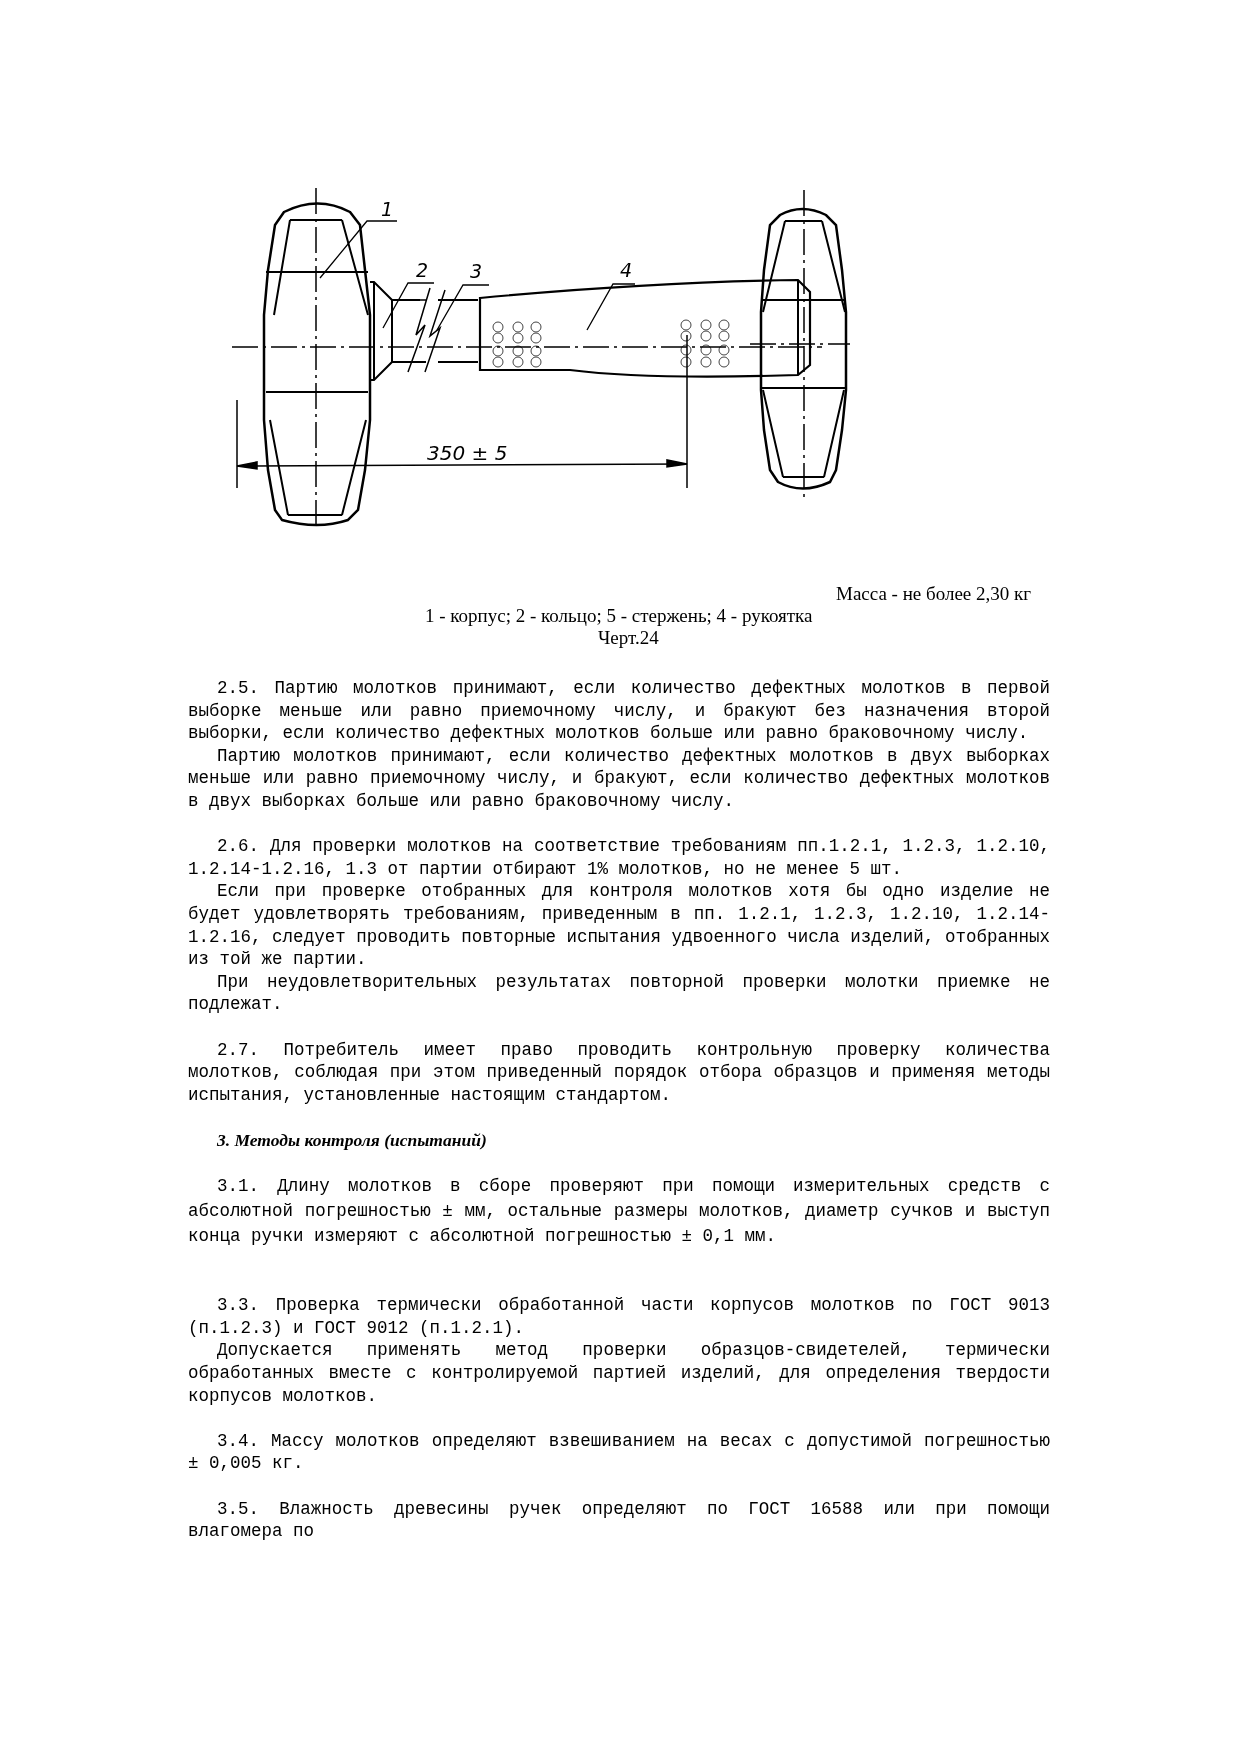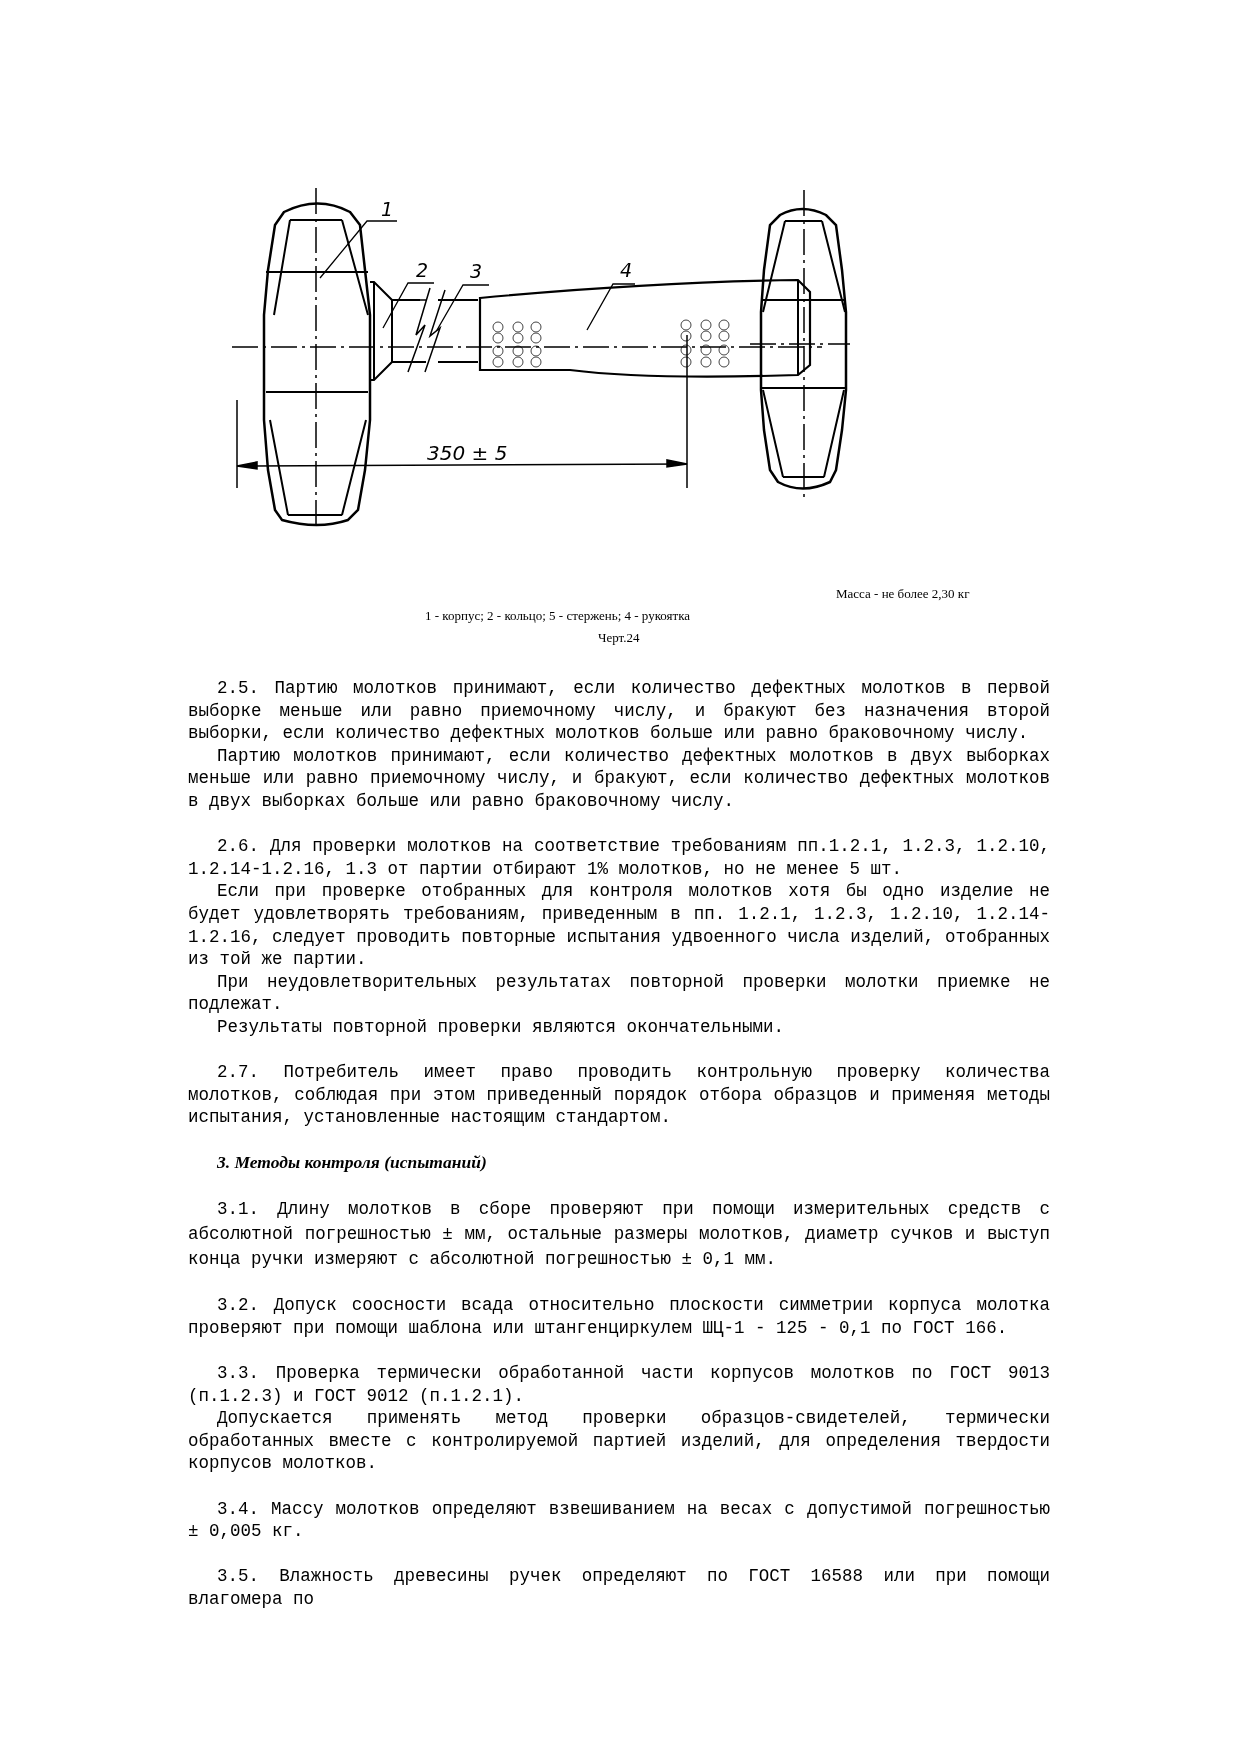--- a/index.html
+++ b/index.html
@@ -1,21 +1,21 @@
 <!DOCTYPE html>
 <html><head>
   <meta charset="utf-8">
   <style>
     html, body { margin: 0; padding: 0; background: #ffffff; }
     body { width: 1240px; height: 1755px; position: relative; overflow: hidden;
            font-family: "Liberation Serif", serif; color: #000; }
     .page { position: absolute; left: 0; top: 0; width: 1240px; height: 1755px; }
     .drawing { position: absolute; left: 230px; top: 170px; width: 720px; height: 380px; }
     .drawing svg { width: 720px; height: 380px; display: block; }
-    .caption { position: absolute; font-size: 13px; line-height: 22px; white-space: nowrap; }
+    .caption { position: absolute; font-size: 19px; line-height: 22px; white-space: nowrap; }
     .mass { left: 836px; top: 583px; }
     .legend { left: 425px; top: 605px; }
     .fig { left: 598px; top: 627px; }
     .body-text { position: absolute; left: 188px; width: 862px; font-size: 17.5px;
                  line-height: 22.6px; text-align: justify; }
     .body-text p { margin: 0; text-indent: 29px; font-family: Liberation Mono, monospace; }
     .gap { height: 22.6px; }
     .heading { font-weight: bold; text-indent: 29px; margin: 0; }
     .dim-label { font-family: "DejaVu Sans", sans-serif; font-style: italic; font-size: 20px; }
     .callout { font-family: "DejaVu Sans", sans-serif; font-style: italic; font-size: 19px; }
@@ -121,36 +121,32 @@
   <div class="body-text" style="top:677px;">
     <section>
       <p>2.5. Партию молотков принимают, если количество дефектных молотков в первой выборке меньше или равно приемочному числу, и бракуют без назначения второй выборки, если количество дефектных молотков больше или равно браковочному числу.</p>
       <p>Партию молотков принимают, если количество дефектных молотков в двух выборках меньше или равно приемочному числу, и бракуют, если количество дефектных молотков в двух выборках больше или равно браковочному числу.</p>
     </section>
     <div class="gap"></div>
     <section>
       <p>2.6. Для проверки молотков на соответствие требованиям пп.1.2.1, 1.2.3, 1.2.10, 1.2.14-1.2.16, 1.3 от партии отбирают 1% молотков, но не менее 5 шт.</p>
       <p>Если при проверке отобранных для контроля молотков хотя бы одно изделие не будет удовлетворять требованиям, приведенным в пп. 1.2.1, 1.2.3, 1.2.10, 1.2.14-1.2.16, следует проводить повторные испытания удвоенного числа изделий, отобранных из той же партии.</p>
       <p>При неудовлетворительных результатах повторной проверки молотки приемке не подлежат.</p>
-      <p>Результаты повторной проверки являются окончательными.</p>
     </section>
     <div class="gap"></div>
     <section>
       <p>2.7. Потребитель имеет право проводить контрольную проверку количества молотков, соблюдая при этом приведенный порядок отбора образцов и применяя методы испытания, установленные настоящим стандартом.</p>
     </section>
     <div class="gap"></div>
     <h3 class="heading" style="font-size:17.5px;font-style:italic;">3. Методы контроля (испытаний)</h3>
     <div class="gap"></div>
     <section>
       <p style="line-height:25px;">3.1. Длину молотков в сборе проверяют при помощи измерительных средств с абсолютной погрешностью ± мм, остальные размеры молотков, диаметр сучков и выступ конца ручки измеряют с абсолютной погрешностью ± 0,1 мм.</p>
     </section>
     <div class="gap"></div>
-    <section>
-      <p>3.2. Допуск соосности всада относительно плоскости симметрии корпуса молотка проверяют при помощи шаблона или штангенциркулем ШЦ-1 - 125 - 0,1 по ГОСТ 166.</p>
-    </section>
     <div class="gap"></div>
     <section>
       <p>3.3. Проверка термически обработанной части корпусов молотков по ГОСТ 9013 (п.1.2.3) и ГОСТ 9012 (п.1.2.1).</p>
       <p>Допускается применять метод проверки образцов-свидетелей, термически обработанных вместе с контролируемой партией изделий, для определения твердости корпусов молотков.</p>
     </section>
     <div class="gap"></div>
     <section>
       <p>3.4. Массу молотков определяют взвешиванием на весах с допустимой погрешностью ± 0,005 кг.</p>
     </section>
     <div class="gap"></div>

